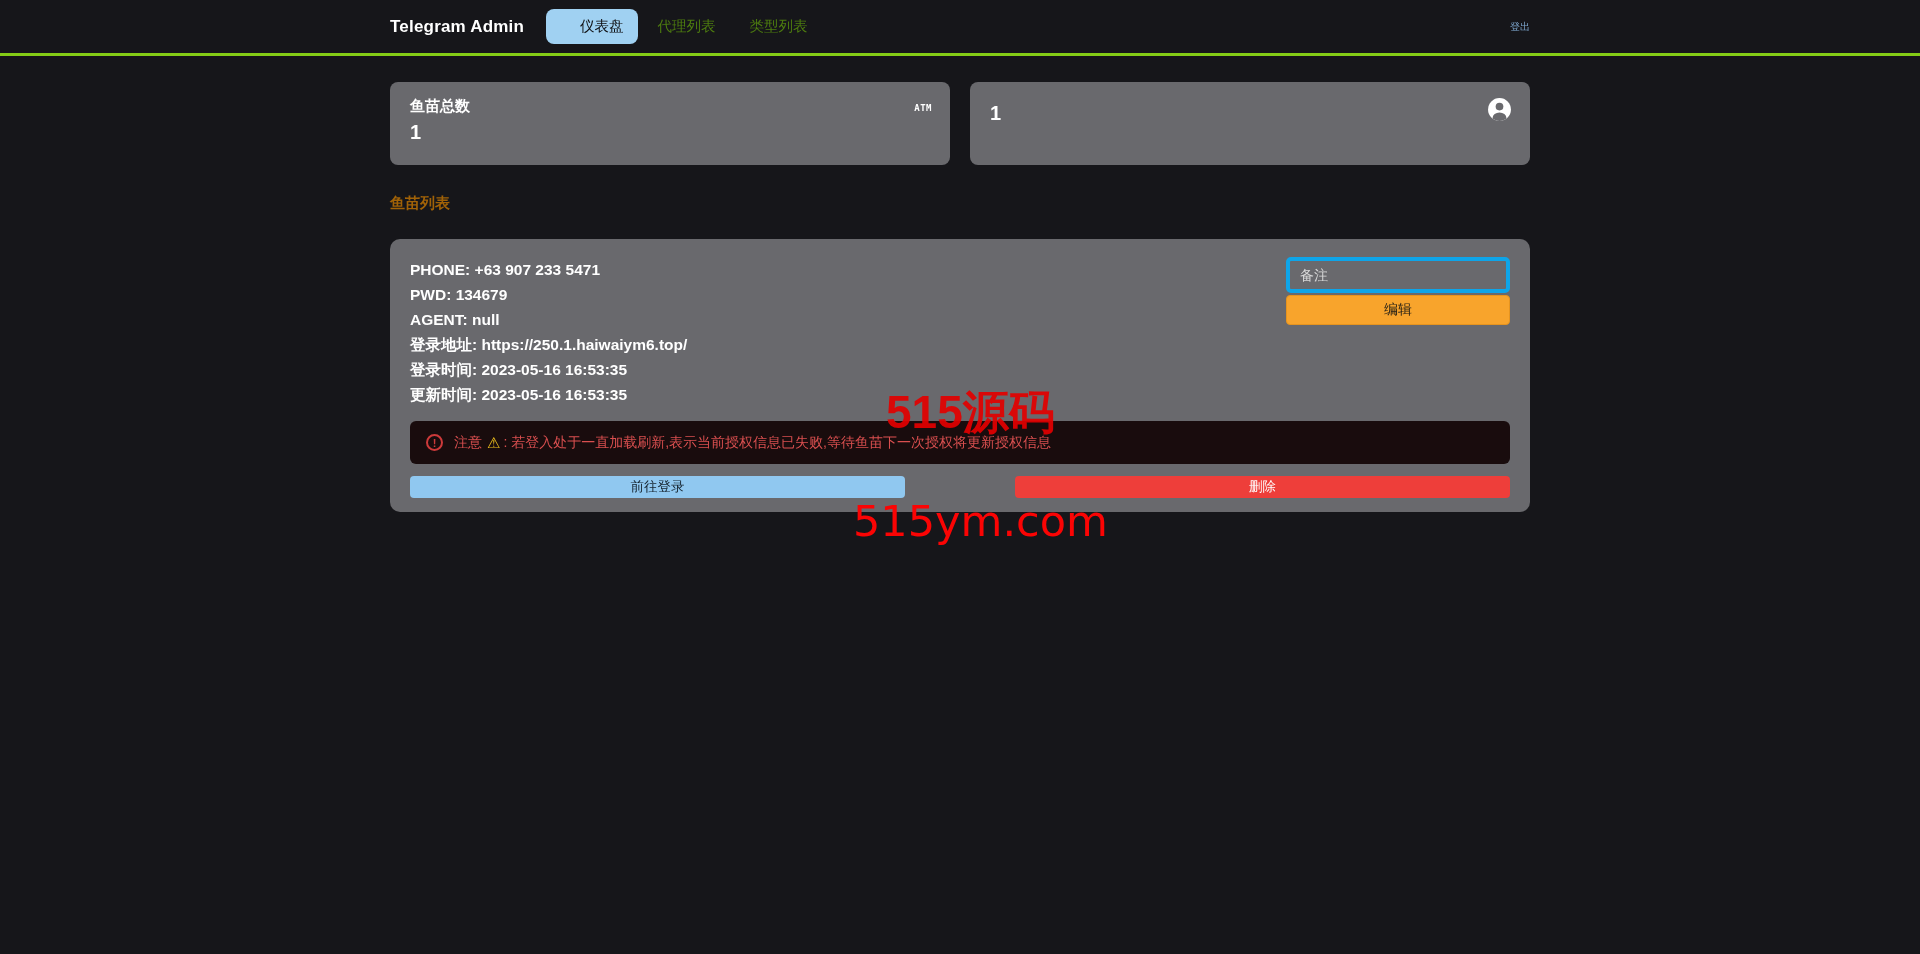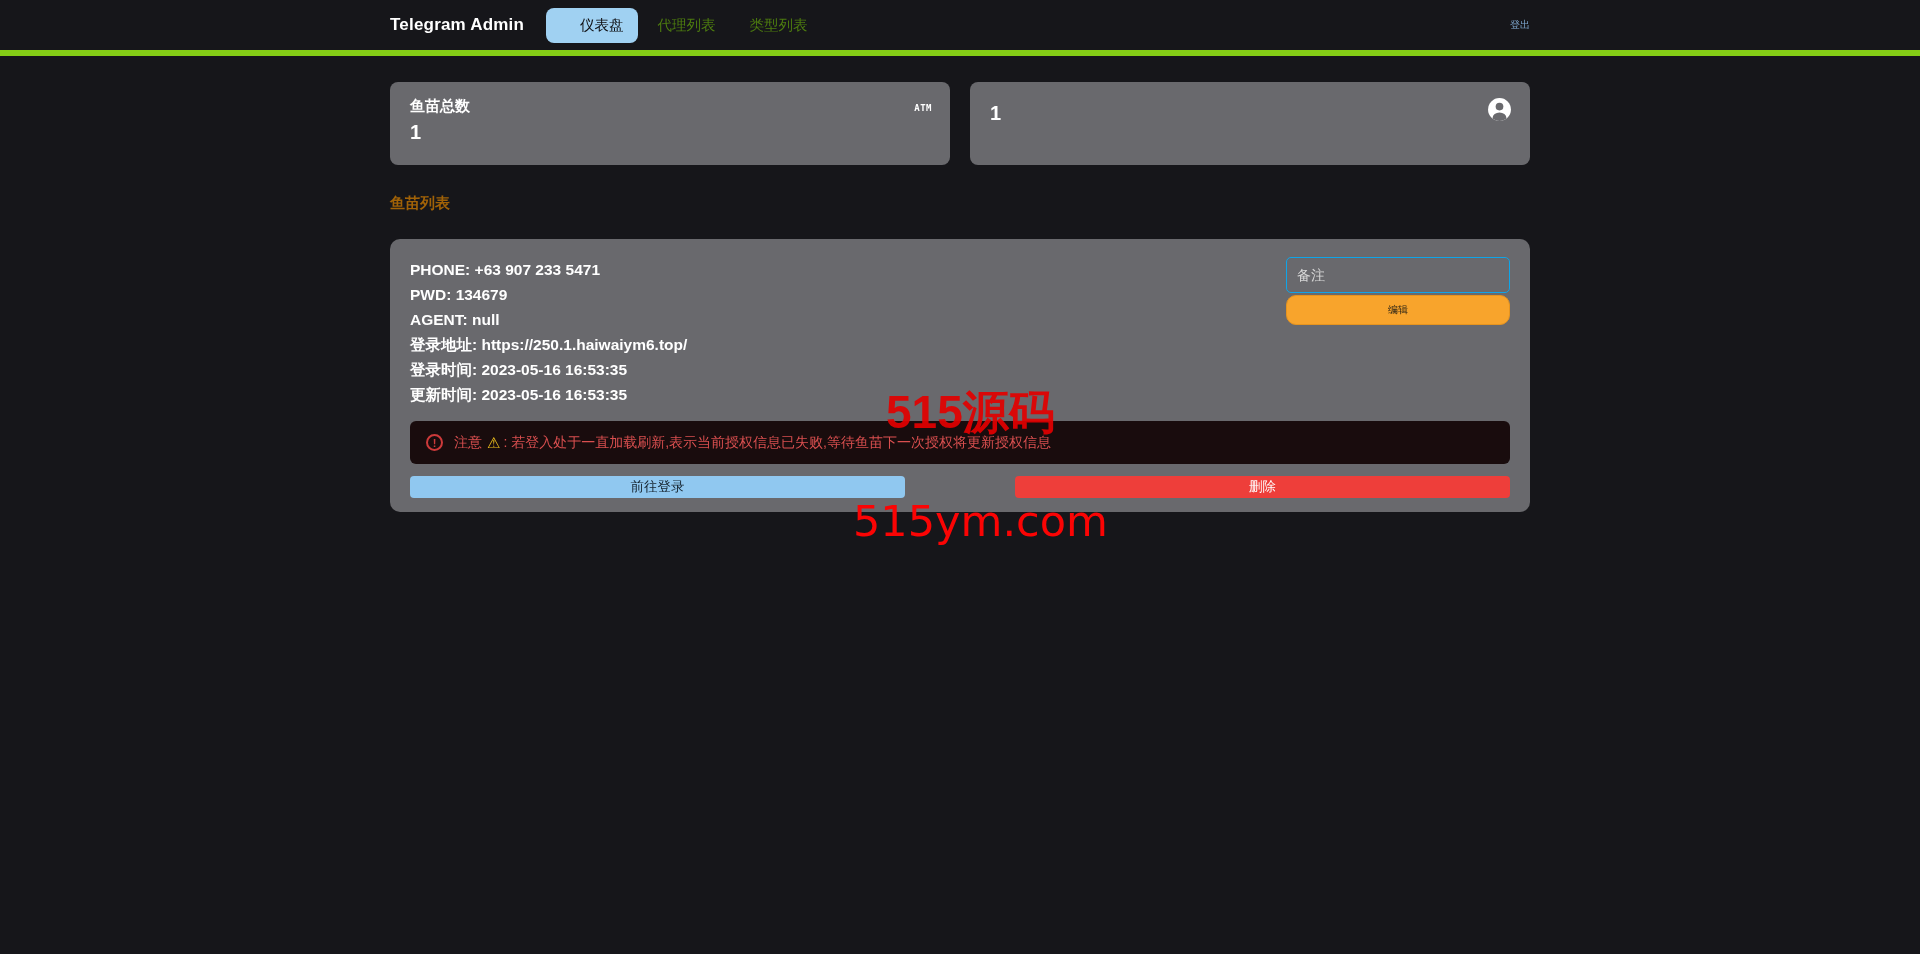--- a/index.html
+++ b/index.html
@@ -6,21 +6,21 @@
   html,body { width:1920px; height:954px; overflow:hidden; }
   body {
     background:#16161a;
     font-family:"Liberation Sans","DejaVu Sans",sans-serif;
     position:relative;
     color:#fff;
   }
   
   .navbar {
     height:56px;
-    border-bottom:6px solid #84cc16;
+    border-bottom:3px solid #84cc16;
     display:flex; align-items:center;
     background:#16161a;
   }
   .navbar-inner {
     width:1140px; margin:0 auto;
     display:flex; align-items:center;
   }
   .brand { font-size:17px; font-weight:bold; color:#fff; letter-spacing:.2px; cursor:pointer; }
   .nav-links { display:flex; align-items:center; margin-left:22px; }
   .nav-link {
@@ -50,29 +50,29 @@
 
   .fish-card {
     margin-top:26px; background:#69696d; border-radius:10px;
     padding:18px 20px 14px;
   }
   .fish-top { display:flex; justify-content:space-between; }
   .fish-info { font-size:15.5px; font-weight:bold; line-height:25px; color:#fff; }
   .remark-col { width:224px; display:flex; flex-direction:column; }
   .remark-input {
     width:100%; height:36px; background:transparent;
-    border:1px solid #0ea5e9; border-radius:5px;
+    border:4px solid #0ea5e9; border-radius:5px;
     color:#fff; font-size:14px; padding:0 10px;
     font-family:"Liberation Sans","DejaVu Sans",sans-serif;
   }
   .remark-input::placeholder { color:#d8d8d8; opacity:1; }
   .edit-btn {
     margin-top:2px; width:100%; height:30px;
-    background:#f8a42c; border:1px solid #e6941f; border-radius:10px;
-    color:#2b2417; font-size:10px; cursor:pointer;
+    background:#f8a42c; border:1px solid #e6941f; border-radius:4px;
+    color:#2b2417; font-size:14px; cursor:pointer;
     font-family:"Liberation Sans","DejaVu Sans",sans-serif;
   }
 
   .alert {
     margin-top:14px; height:43px; background:#190c0d; border-radius:6px;
     display:flex; align-items:center; padding:0 16px;
     color:#d94f4f; font-size:14px;
   }
   .excl-circle {
     flex:0 0 auto; width:17px; height:17px; border:2px solid #cd3a3a; border-radius:50%;

